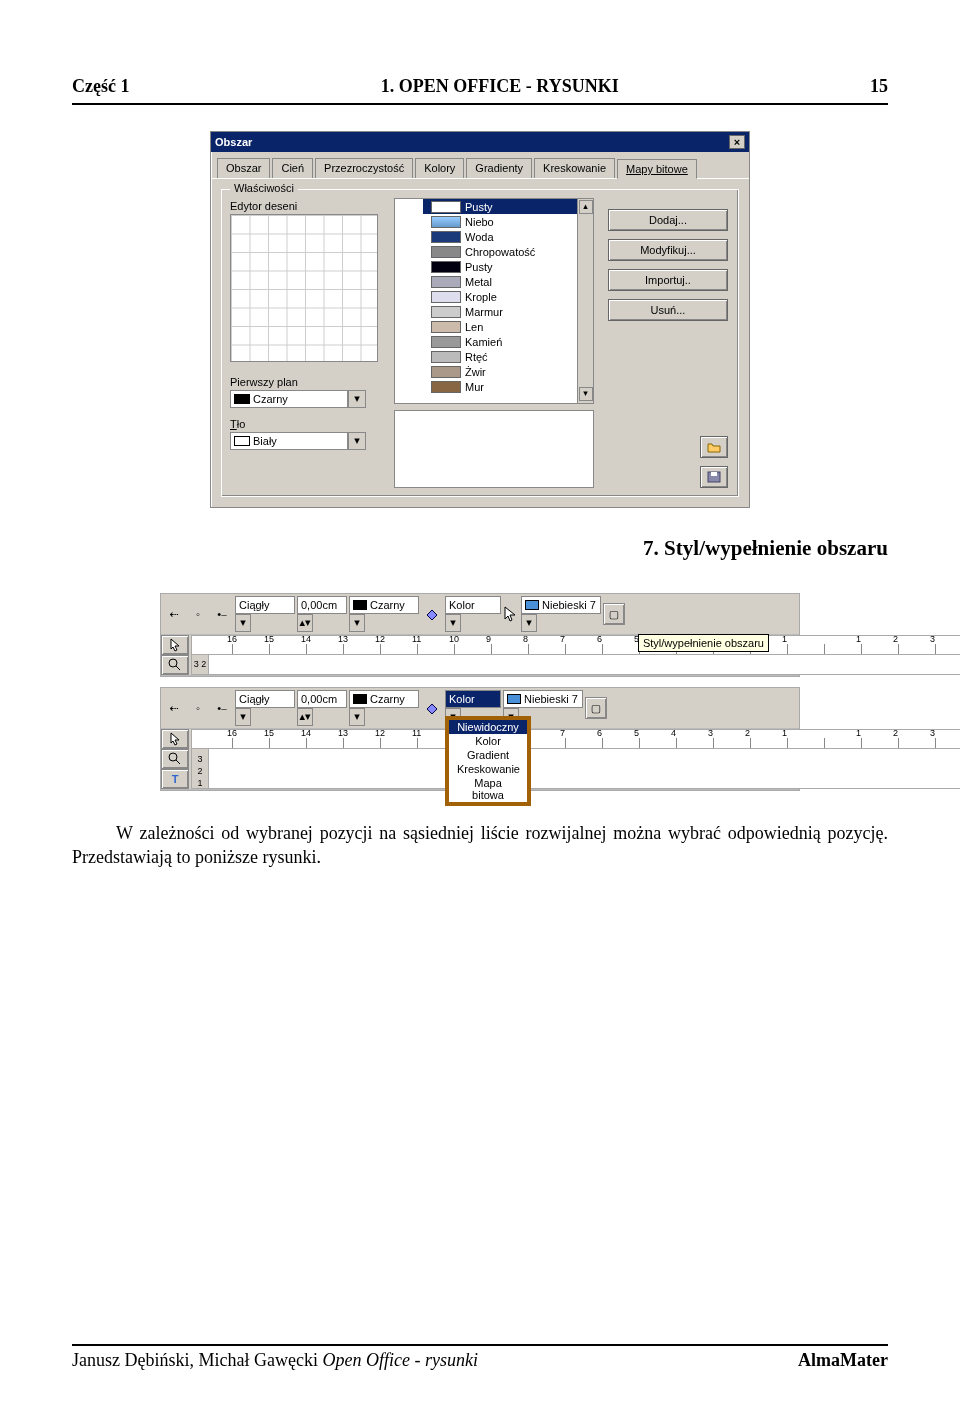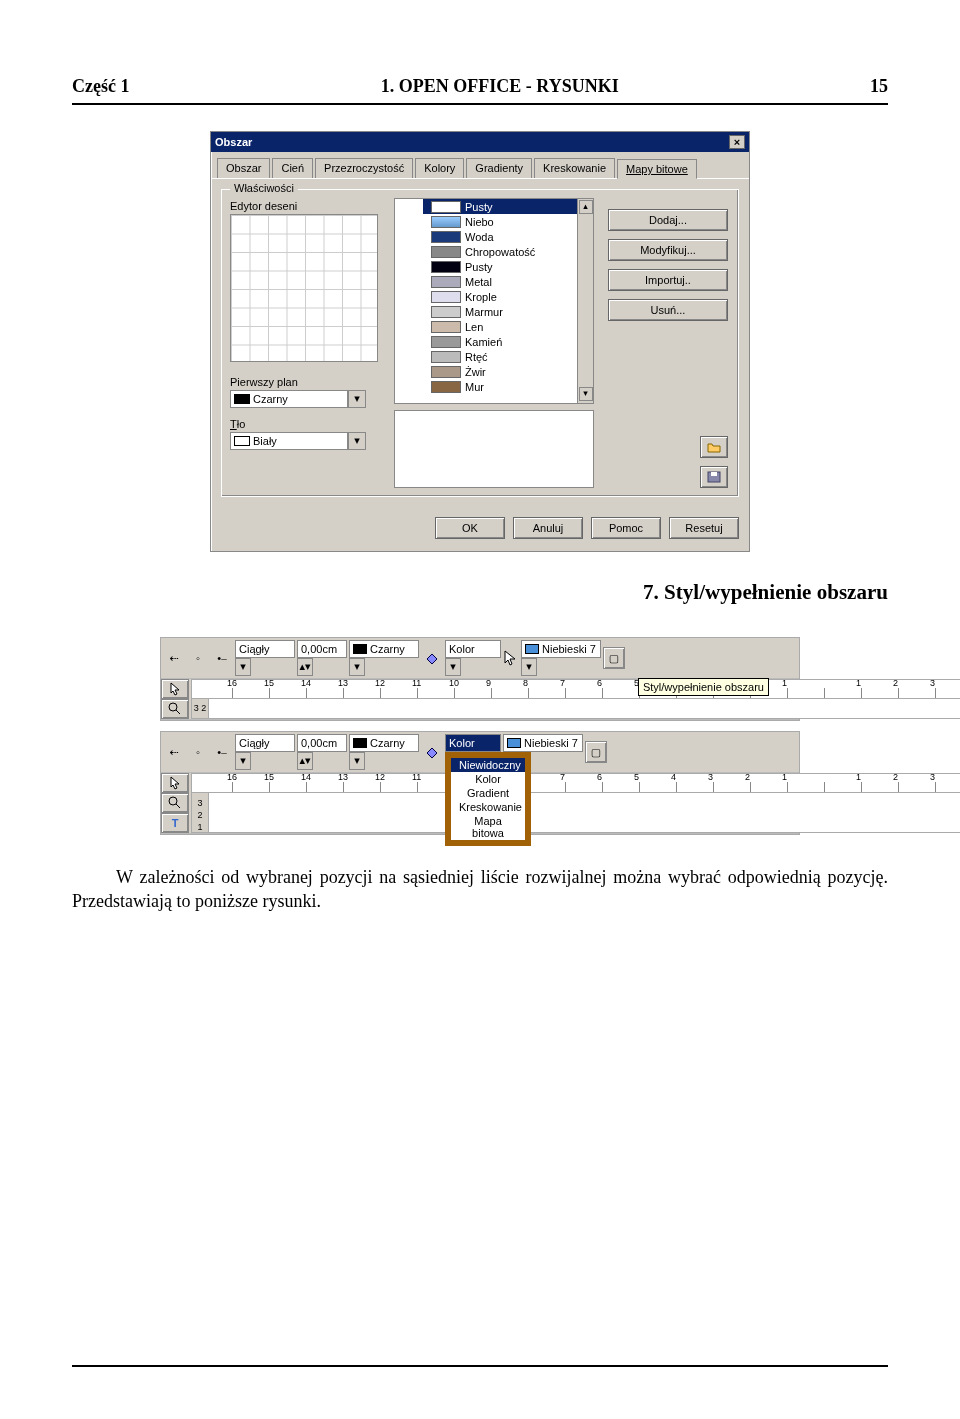--- a/index.html
+++ b/index.html
@@ -56,21 +56,21 @@
   .tb-row { display:flex; align-items:center; padding:2px; gap:2px; border-bottom:1px solid #bbb; }
   .tb-btn { width:22px; height:22px; border:1px solid #d4d0c8; display:flex; align-items:center; justify-content:center; }
   .tb-btn.raised { border:1px solid #888; box-shadow:1px 1px 0 #fff inset,-1px -1px 0 #888 inset; background:#d4d0c8; }
   .tb-combo { display:flex;flex-direction:column; }
   .tb-combo-val { background:#fff; border:1px solid #888; height:18px; padding:1px 3px; display:flex; align-items:center; gap:3px; }
   .tb-combo-btn { width:16px; height:18px; border:1px solid #888; background:#d4d0c8; text-align:center; line-height:14px; }
   .ruler { position:relative; height:20px; background:#fff; border:1px solid #aaa; font-size:9px; display:flex; align-items:flex-end; padding-left:40px; }
   .ruler .mark { width:37px; text-align:center; border-left:1px solid #888; height:10px; position:relative; }
   .ruler .mark span { position:absolute; top:-10px; left:-6px; }
   .tooltip { position:absolute; background:#ffffe1; border:1px solid #000; padding:2px 4px; font-size:11px; }
-  .dropdown { position:absolute; background:#fff; border:6px solid #a16207; font-size:11px; z-index:10; }
+  .dropdown { position:absolute; background:#fff; border:4px solid #a16207; font-size:11px; z-index:10;margin-top:8px; }
   .dropdown .drow { padding:1px 8px; }
   .dropdown .drow.sel { background:#0a246a; color:#fff; }
   svg { display:block; }
   .bucket-icon { width:14px; height:14px; }
 </style>
 </head>
 <body>
 
 <div class="page">
   <div class="header">
@@ -198,26 +198,20 @@
             <div class="minibtn">
                 <svg width="14" height="12">
                   <rect x="1" y="1" width="12" height="10" fill="#88a" stroke="#446"></rect>
                   <rect x="4" y="1" width="6" height="4" fill="#fff"></rect>
                 </svg>
               </div>
           </div>
         </div>
       </div>
     </div>
-    <div class="dlg-buttons">
-      <div class="btn">OK</div>
-      <div class="btn">Anuluj</div>
-      <div class="btn">Pomoc</div>
-      <div class="btn">Resetuj</div>
-    </div>
   </div>
 
   <h3 class="h2">7. Styl/wypełnienie obszaru</h3>
 
 
   <div class="center">
     <div class="tb-wrap" style="position:relative;">
       <div class="tb-row">
         <div class="tb-btn">⇠</div>
         <div class="tb-btn">◦</div>
@@ -486,14 +480,18 @@
           </div>
         </div>
       </div>
     </div>
   </div>
 
   <p class="p indent" style="margin-top:30px;">W zależności od wybranej pozycji na sąsiedniej liście rozwijalnej można wybrać odpowiednią pozycję. Przedstawiają to poniższe rysunki.</p>
 
   <div class="footer">
     <div class="footer-line"></div>
+    <div class="footer-row">
+      <span class="authors"><span>Janusz Dębiński, Michał Gawęcki</span><i> Open Office - rysunki</i></span>
+      <span class="journal">AlmaMater</span>
+    </div>
   </div>
 </div>
 
 </body></html>

